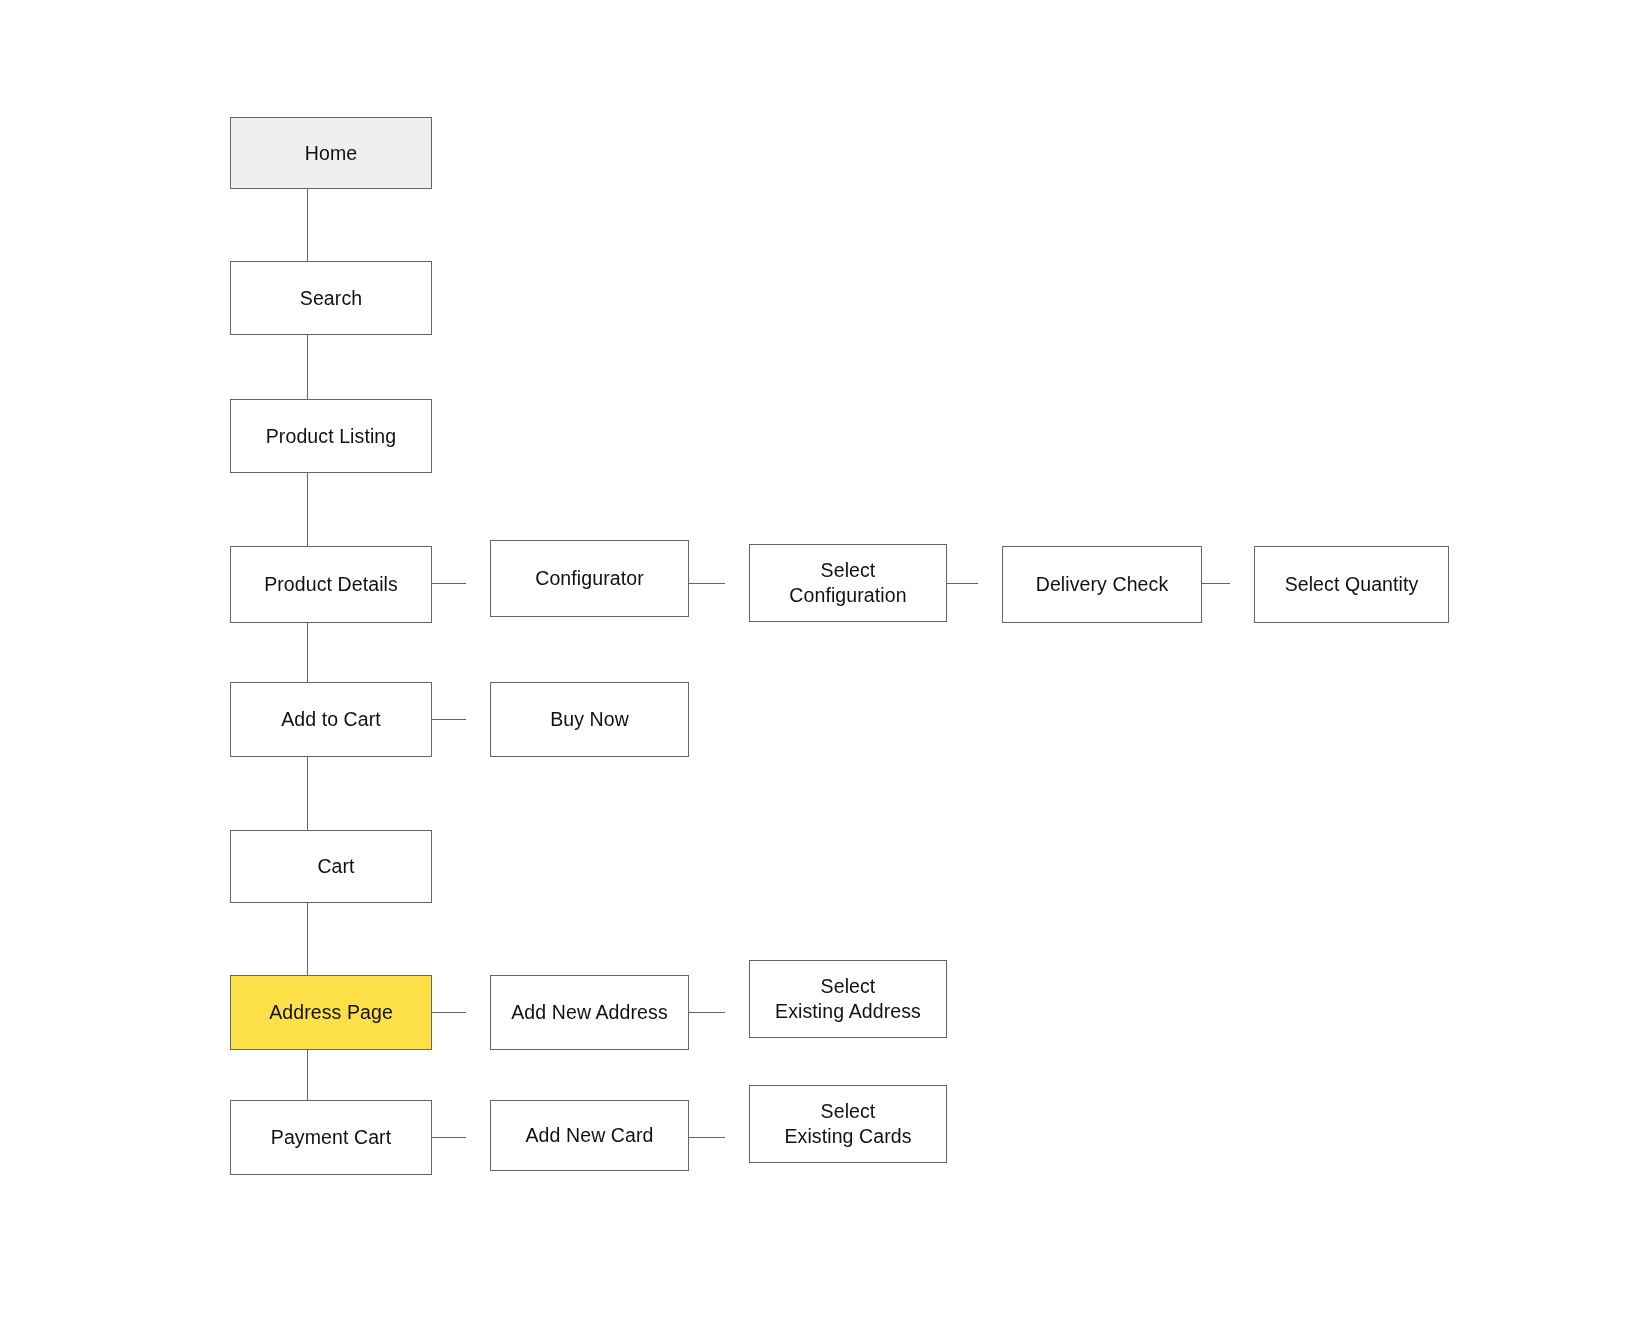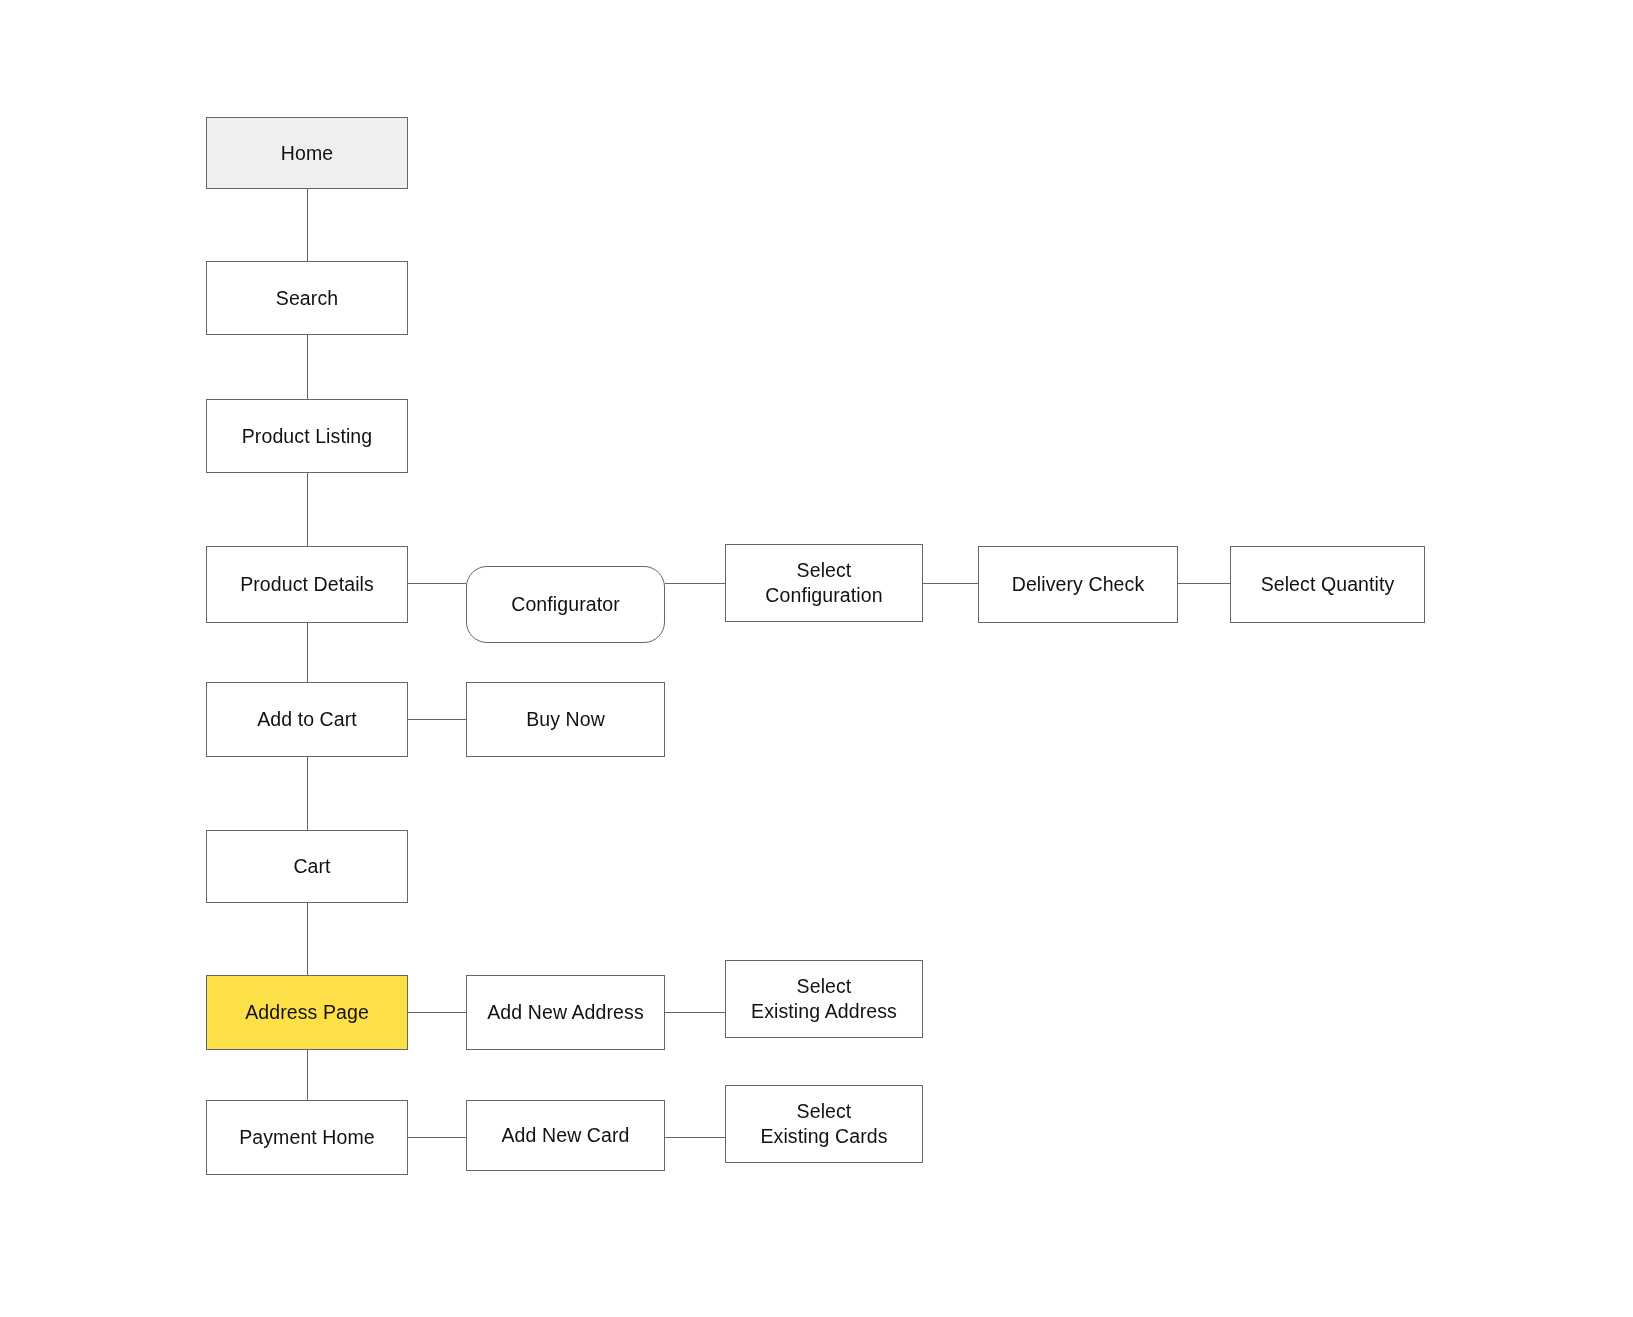--- a/index.html
+++ b/index.html
@@ -33,20 +33,21 @@
     background: #ffffff;
     display: flex;
     align-items: center;
     justify-content: center;
     text-align: center;
     color: #111111;
     font-size: 19.5px;
     line-height: 1.26;
     letter-spacing: 0.1px;
     padding: 2px 6px;
+    margin-left: 24px;
   }
   .node.shaded {
     background: #efefef;
   }
   .node .label {
     display: block;
     white-space: pre-line;
   }
 </style>
 </head>
@@ -77,21 +78,21 @@
       </div>
       <div class="node" style="left: 206px; top: 261px; width: 202px; height: 74px; border-color: rgb(102, 102, 102); background: rgb(255, 255, 255);">
         <span class="label">Search</span>
       </div>
       <div class="node" style="left: 206px; top: 399px; width: 202px; height: 74px; border-color: rgb(102, 102, 102); background: rgb(255, 255, 255);">
         <span class="label">Product Listing</span>
       </div>
       <div class="node" style="left: 206px; top: 546px; width: 202px; height: 77px; border-color: rgb(102, 102, 102); background: rgb(255, 255, 255);">
         <span class="label">Product Details</span>
       </div>
-      <div class="node" style="left: 466px; top: 566px; width: 199px; height: 77px; border-color: rgb(102, 102, 102); background: rgb(255, 255, 255); border-radius: 21px;">
+      <div class="node" style="left: 466px; top: 540px; width: 199px; height: 77px; border-color: rgb(102, 102, 102); background: rgb(255, 255, 255);">
         <span class="label">Configurator</span>
       </div>
       <div class="node" style="left: 725px; top: 544px; width: 198px; height: 78px; border-color: rgb(102, 102, 102); background: rgb(255, 255, 255);">
         <span class="label">Select
 Configuration</span>
       </div>
       <div class="node" style="left: 978px; top: 546px; width: 200px; height: 77px; border-color: rgb(102, 102, 102); background: rgb(255, 255, 255);">
         <span class="label">Delivery Check</span>
       </div>
       <div class="node" style="left: 1230px; top: 546px; width: 195px; height: 77px; border-color: rgb(102, 102, 102); background: rgb(255, 255, 255);">
@@ -110,21 +111,21 @@
         <span class="label">Address Page</span>
       </div>
       <div class="node" style="left: 466px; top: 975px; width: 199px; height: 75px; border-color: rgb(102, 102, 102); background: rgb(255, 255, 255);">
         <span class="label">Add New Address</span>
       </div>
       <div class="node" style="left: 725px; top: 960px; width: 198px; height: 78px; border-color: rgb(102, 102, 102); background: rgb(255, 255, 255);">
         <span class="label">Select
 Existing Address</span>
       </div>
       <div class="node" style="left: 206px; top: 1100px; width: 202px; height: 75px; border-color: rgb(102, 102, 102); background: rgb(255, 255, 255);">
-        <span class="label">Payment Home</span>
+        <span class="label">Payment Cart</span>
       </div>
       <div class="node" style="left: 466px; top: 1100px; width: 199px; height: 71px; border-color: rgb(102, 102, 102); background: rgb(255, 255, 255);">
         <span class="label">Add New Card</span>
       </div>
       <div class="node" style="left: 725px; top: 1085px; width: 198px; height: 78px; border-color: rgb(102, 102, 102); background: rgb(255, 255, 255);">
         <span class="label">Select
 Existing Cards</span>
       </div>
     </div>
 </div>

